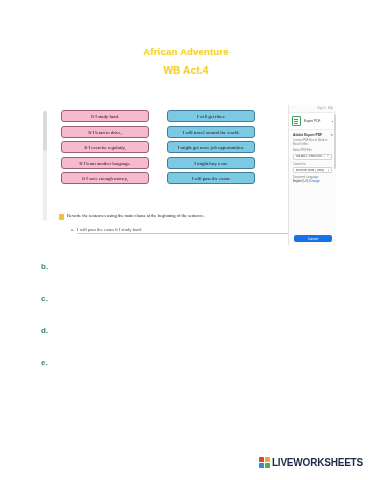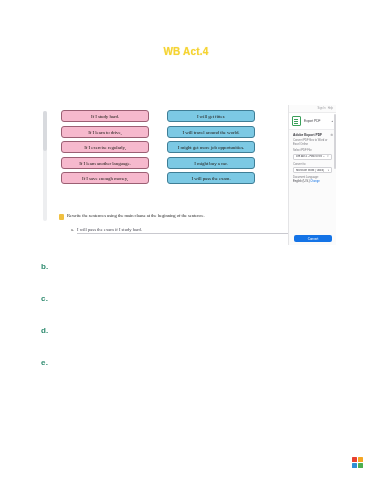--- a/index.html
+++ b/index.html
@@ -342,20 +342,21 @@
     color: #1b2a4a;
     letter-spacing: -.2px;
   }
 </style>
 </head>
 <body>
 
 <div class="page">
 
   <div class="title-block">
+    <div class="title-line">African Adventure</div>
     <div class="title-line sub">WB Act.4</div>
   </div>
 
   <div class="worksheet-embed">
 
     <div class="embed-scroll-strip"></div>
     <div class="embed-scroll-thumb"></div>
 
     <div class="clause-cols">
       <div class="clause-row">
@@ -454,15 +455,16 @@
     </div>
   </div>
 
   <div class="footer-logo">
     <span class="logo-grid">
       <span class="logo-cell c1"></span>
       <span class="logo-cell c2"></span>
       <span class="logo-cell c3"></span>
       <span class="logo-cell c4"></span>
     </span>
+    <span class="logo-text">LIVEWORKSHEETS</span>
   </div>
 
 </div>
 
 </body></html>

